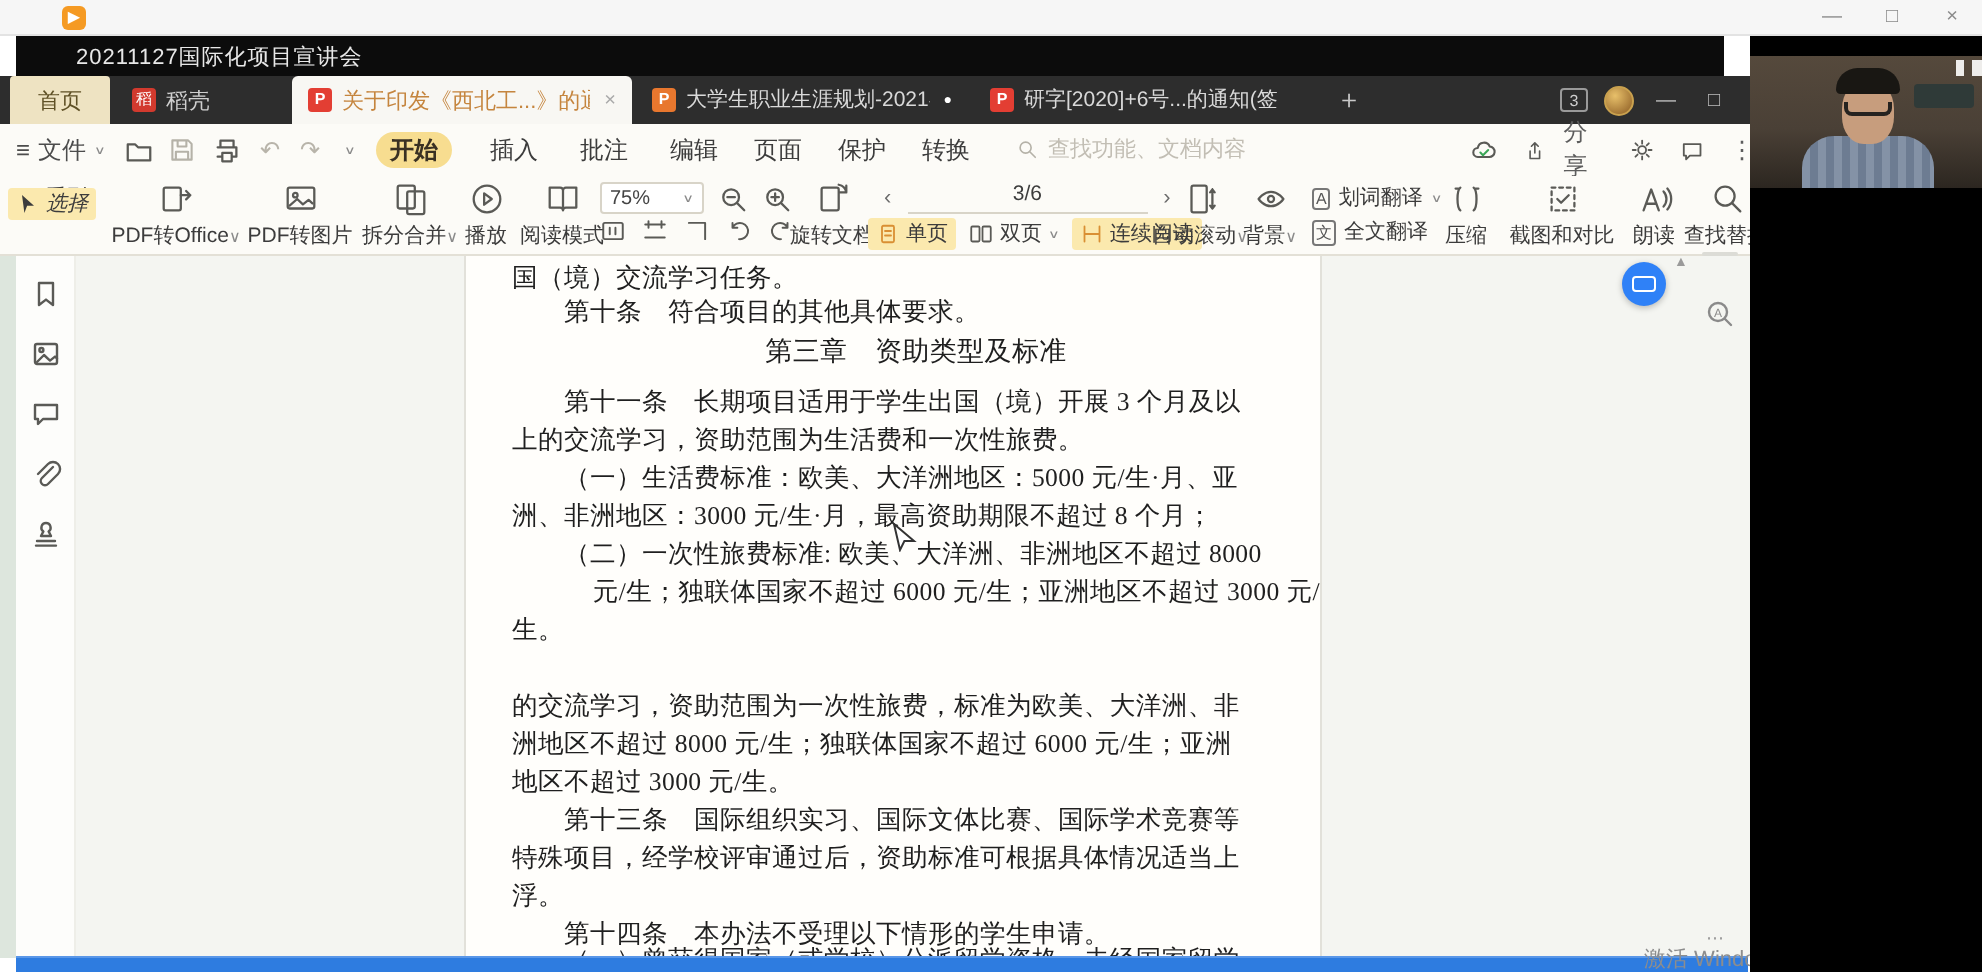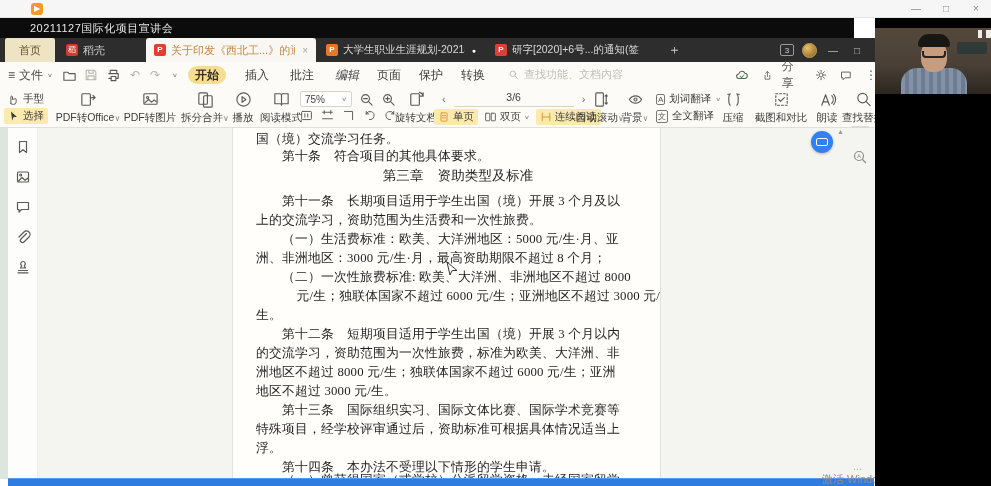--- a/index.html
+++ b/index.html
@@ -8,21 +8,21 @@
   .abs { position:absolute; }
   #stage { position:relative; width:991px; height:486px; background:#fff; }
 
   
   #os-bar { left:0; top:0; width:991px; height:18px; background:#f6f6f6; border-bottom:1px solid #e3e3e3; }
   #os-app-icon { left:31px; top:3px; width:12px; height:12px; background:#f59a23; border-radius:3px;
     color:#fff; font-size:8px; line-height:12px; text-align:center; }
   .os-ctl { top:0; width:26px; height:17px; color:#8a8a8a; font-size:10px; text-align:center; line-height:17px; }
 
   
-  #meet-bar { left:0; top:18px; width:854px; height:20px; background:#0c0c0c; }
+  #meet-bar { left:8px; top:18px; width:854px; height:20px; background:#0c0c0c; }
   #meet-title { left:30px; top:3px; color:#e8e8e8; font-size:11px; letter-spacing:.5px; }
 
   
   #tabbar { left:0; top:38px; width:875px; height:24px; background:#2d2d2d; }
   .tab { position:absolute; top:0; height:24px; display:flex; align-items:center; gap:5px; padding:0 8px; font-size:11px; }
   .fbadge { width:12px; height:12px; border-radius:2px; color:#fff; font-size:8px; font-weight:bold;
     text-align:center; line-height:12px; flex:0 0 auto; }
   .fbadge.pdf { background:#e33e33; } .fbadge.ppt { background:#e8772e; }
   #tab-home { left:5px; width:50px; background:#eee3c2; color:#5f5126; justify-content:center; border-radius:2px 2px 0 0; }
   #tab-docer { left:58px; color:#cfcfcf; }
@@ -187,21 +187,21 @@
     </div>
     <div class="mi" style="left:150px;color:#b8b4aa;">
       <span>↷</span>
     </div>
     <div class="mi" style="left:172px;">
       <span class="caret">∨</span>
     </div>
     <div class="navitem active" style="left:188px;">开始</div>
     <div class="navitem" style="left:238px;">插入</div>
     <div class="navitem" style="left:283px;">批注</div>
-    <div class="navitem" style="left:328px;font-style:italic;">编辑</div>
+    <div class="navitem" style="left:328px;">编辑</div>
     <div class="navitem" style="left:370px;">页面</div>
     <div class="navitem" style="left:412px;">保护</div>
     <div class="navitem" style="left:454px;">转换</div>
     <div id="menu-search" class="abs" style="left:508px;">
       <svg class="ic light qicon" viewBox="0 0 16 16">
           <circle cx="7" cy="7" r="4"></circle>
           <path d="M10 10l4 4"></path>
         </svg>
       <span>查找功能、文档内容</span>
     </div>
@@ -228,21 +228,21 @@
     </div>
   </div>
 
   <div id="ribbon" class="abs">
     <div class="smallrow" style="left:6px;top:4px;text-align:center;">
       <svg class="ic" width="13" height="13" viewBox="0 0 16 16">
           <path d="M6 13V4.8a1 1 0 012 0V8l3.2-1a1 1 0 011.3 1v3a3 3 0 01-3 3H8.5a3 3 0 01-2.5-1z"></path>
         </svg>
       <span>手型</span>
     </div>
-    <div class="smallrow hl" style="left:4px;top:20px;">
+    <div class="smallrow hl" style="left:4px;top:6px;font-style:italic;">
       <svg width="12" height="12" viewBox="0 0 16 16">
           <path d="M4 2l8 7.2h-4.6L5.6 14z" fill="#3c3c3c"></path>
         </svg>
       <span>选择</span>
     </div>
 
     <div class="bigbtn" style="left:55px;width:66px;">
       <svg class="ic" width="19" height="19" viewBox="0 0 20 20">
           <rect x="3" y="4" width="9" height="12" rx="1"></rect>
           <path d="M12 8h5M14.8 5.8L17 8l-2.2 2.2"></path>
@@ -428,21 +428,20 @@
       <div class="dline" style="top:3px;">国（境）交流学习任务。</div>
       <div class="dline indent" style="top:20px;">第十条　符合项目的其他具体要求。</div>
       <div class="dline heading" style="top:39px;">第三章　资助类型及标准</div>
       <div class="dline indent" style="top:65px;">第十一条　长期项目适用于学生出国（境）开展 3 个月及以</div>
       <div class="dline" style="top:84px;">上的交流学习，资助范围为生活费和一次性旅费。</div>
       <div class="dline indent" style="top:103px;">（一）生活费标准：欧美、大洋洲地区：5000 元/生·月、亚</div>
       <div class="dline" style="top:122px;">洲、非洲地区：3000 元/生·月，最高资助期限不超过 8 个月；</div>
       <div class="dline indent" style="top:141px;">（二）一次性旅费标准: 欧美、大洋洲、非洲地区不超过 8000</div>
       <div class="dline" style="top:160px;text-align:right;">元/生；独联体国家不超过 6000 元/生；亚洲地区不超过 3000 元/</div>
       <div class="dline" style="top:179px;">生。</div>
-      <div class="dline indent" style="top:198px;">第十二条　短期项目适用于学生出国（境）开展 3 个月以内</div>
       <div class="dline" style="top:217px;">的交流学习，资助范围为一次性旅费，标准为欧美、大洋洲、非</div>
       <div class="dline" style="top:236px;">洲地区不超过 8000 元/生；独联体国家不超过 6000 元/生；亚洲</div>
       <div class="dline" style="top:255px;">地区不超过 3000 元/生。</div>
       <div class="dline indent" style="top:274px;">第十三条　国际组织实习、国际文体比赛、国际学术竞赛等</div>
       <div class="dline" style="top:293px;">特殊项目，经学校评审通过后，资助标准可根据具体情况适当上</div>
       <div class="dline" style="top:312px;">浮。</div>
       <div class="dline indent" style="top:331px;">第十四条　本办法不受理以下情形的学生申请。</div>
       <div class="dline indent" style="top:344px;">（一）曾获得国家（或学校）公派留学资格，未经国家留学</div>
     </div>
   </div>

